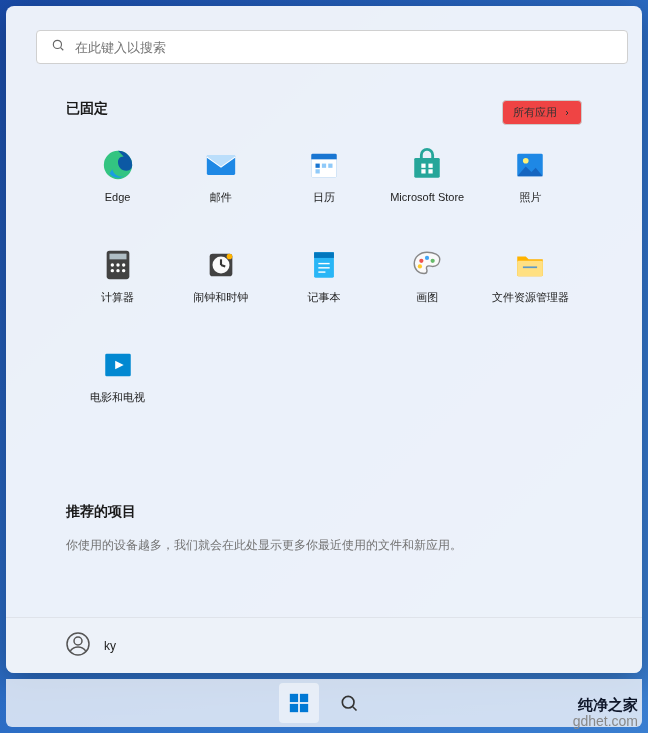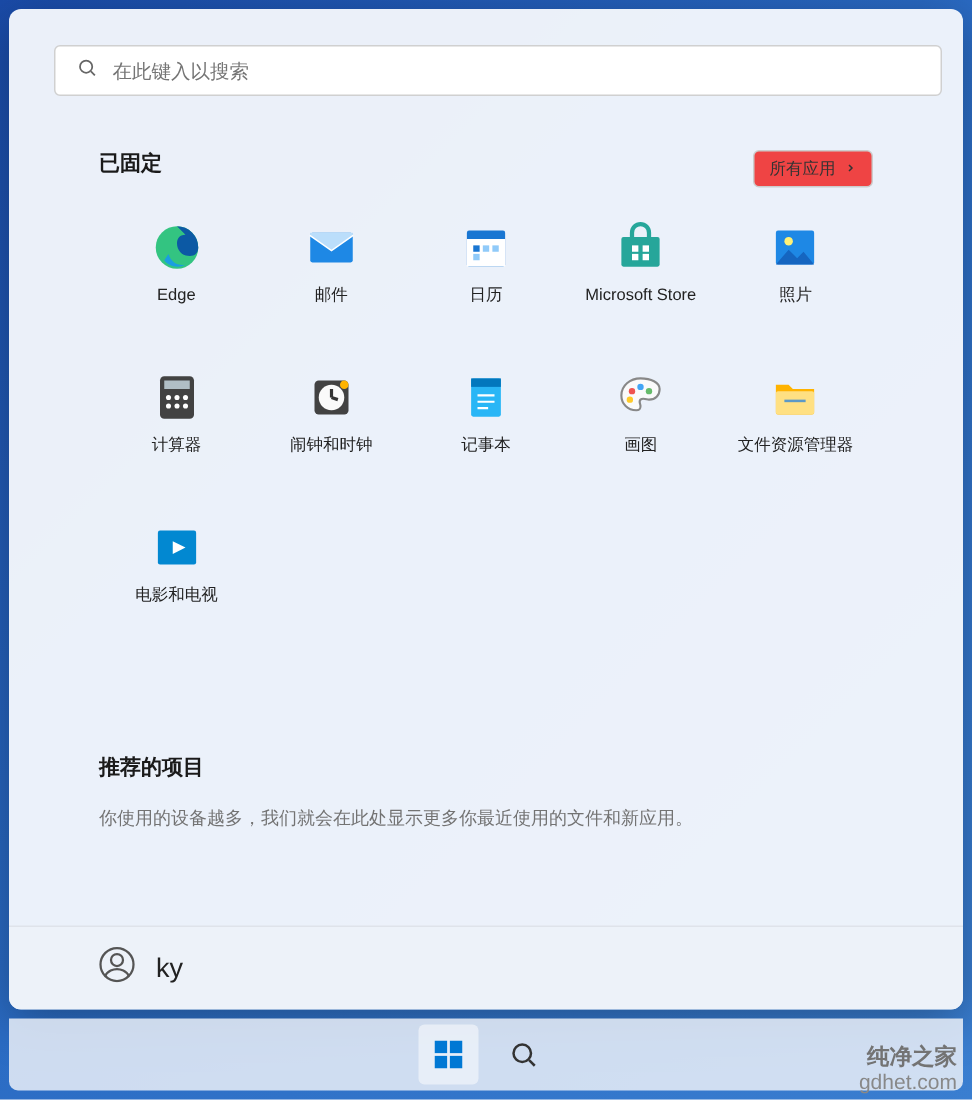--- a/index.html
+++ b/index.html
@@ -110,21 +110,21 @@
     align-items: center;
     padding: 0 60px;
   }
   .user {
     display: flex;
     align-items: center;
     gap: 14px;
     cursor: pointer;
   }
   .user-name {
-    font-size: 18px;
+    font-size: 12px;
     color: #222;
   }
   .taskbar {
     position: absolute;
     left: 6px; right: 6px; bottom: 6px;
     height: 48px;
     background: rgba(235, 240, 248, 0.85);
     border-radius: 0 0 6px 6px;
     display: flex;
     align-items: center;
@@ -141,21 +141,21 @@
   .taskbar .active {
     background: rgba(255,255,255,0.5);
   }
   .watermark {
     position: absolute;
     right: 10px; bottom: 4px;
     text-align: right;
     line-height: 1.1;
     pointer-events: none;
   }
-  .watermark .l1 { font-size: 15px; color: #737373; font-weight: 600; }
+  .watermark .l1 { font-size: 15px; color: #0f172a; font-weight: 600; }
   .watermark .l2 { font-size: 14px; color: #888; }
 </style>
 </head>
 <body>
 
 <div class="start-menu">
 
   <div class="search-bar">
     <span>
       <svg width="14" height="14" viewBox="0 0 24 24" fill="none" stroke="#666" stroke-width="2">

